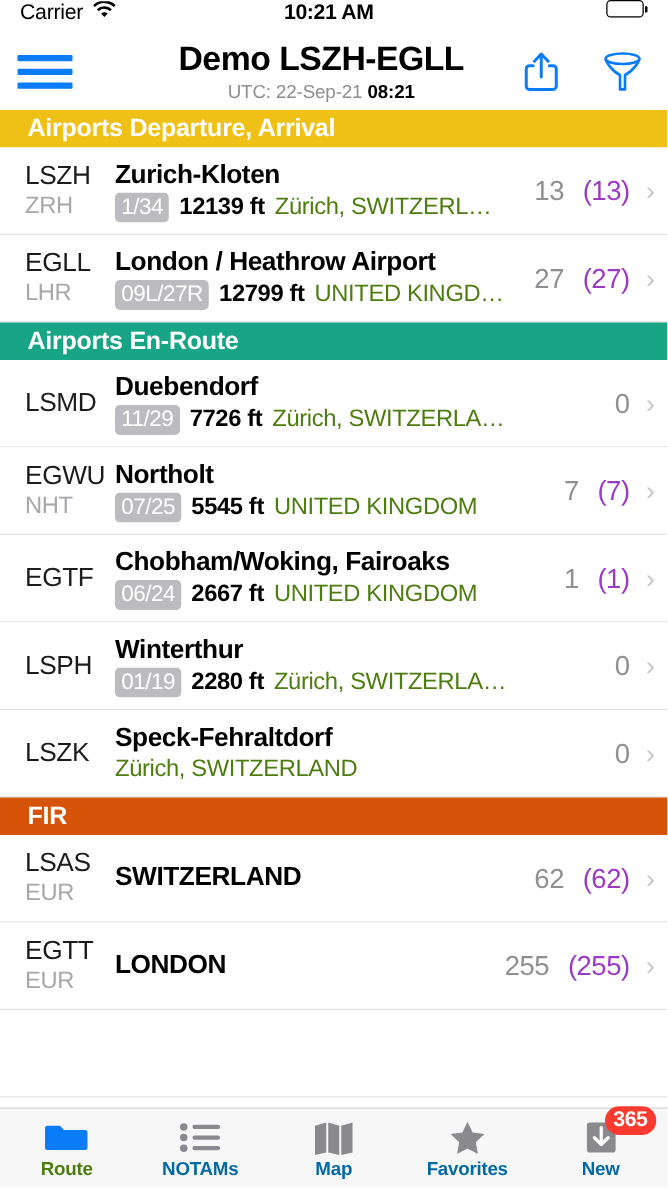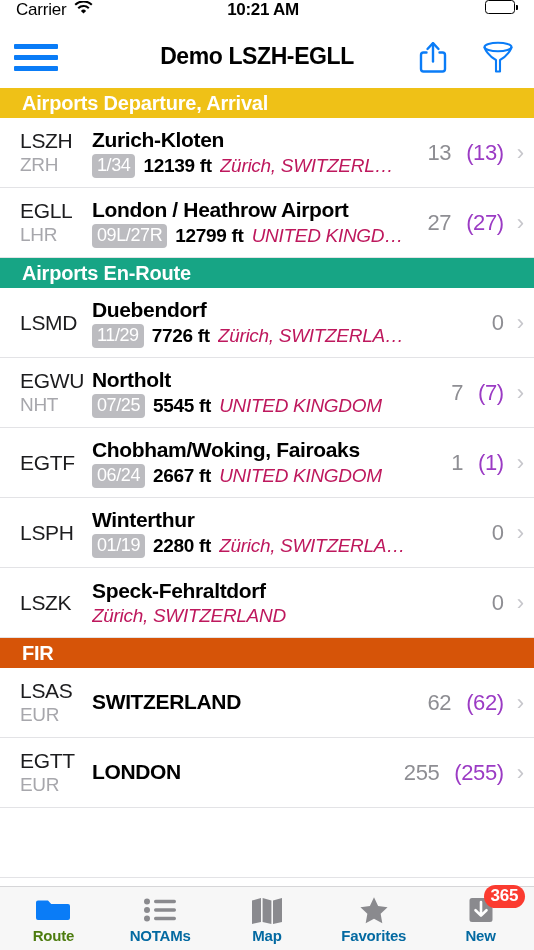--- a/index.html
+++ b/index.html
@@ -34,21 +34,21 @@
   .navbar {
     height:62px; flex:0 0 62px; display:flex; align-items:center;
     padding:0 14px; background:#fff; position:relative;
   }
   .hamburger { width:44px; display:flex; flex-direction:column; gap:6px; cursor:pointer; }
   .hamburger span { display:block; height:5px; background:#0a7cf7; border-radius:1px; }
   .nav-title-wrap {
     position:absolute; left:90px; right:110px; top:0; bottom:0;
     display:flex; flex-direction:column; align-items:center; justify-content:center;
   }
-  .nav-title { font-size:23px; font-weight:700; color:#000; letter-spacing:-0.4px; line-height:1.12; }
+  .nav-title { font-size:27px; font-weight:700; color:#000; letter-spacing:-0.4px; line-height:1.12; }
   .nav-sub { font-size:15px; color:#8e8e93; margin-top:2px; letter-spacing:-0.1px; }
   .nav-sub b { color:#000; font-weight:700; }
   .nav-actions { margin-left:auto; display:flex; align-items:center; gap:34px; padding-right:6px; }
   .nav-btn { cursor:pointer; display:flex; align-items:center; justify-content:center; }
 
   
   .list { flex:1 1 auto; overflow:hidden; background:#fff; }
   .section-header {
     height:30px; display:flex; align-items:center; padding:0 8px 0 22px;
     color:#fff; font-size:20px; font-weight:700; letter-spacing:-0.2px;
@@ -70,22 +70,22 @@
     display:flex; align-items:center; gap:8px; margin-top:1px;
     white-space:nowrap; overflow:hidden;
   }
   .rwy-badge {
     background:#bcbcc0; color:#fff; border-radius:4px;
     font-size:18px; padding:1px 5px 2px; letter-spacing:-0.4px; line-height:1.15;
     flex:0 0 auto;
   }
   .elev { font-size:19px; font-weight:700; color:#000; letter-spacing:-0.3px; flex:0 0 auto; }
   .loc {
-    font-size:19px; color:#be185d; letter-spacing:-0.3px;
-    overflow:hidden; text-overflow:ellipsis; white-space:nowrap; min-width:0;font-style:italic;
+    font-size:19px; color:#4d7c0f; letter-spacing:-0.3px;
+    overflow:hidden; text-overflow:ellipsis; white-space:nowrap; min-width:0;
   }
   .row-right { flex:0 0 auto; display:flex; align-items:center; gap:10px; padding-left:2px; }
   .cnt { font-size:22px; color:#8e8e93; letter-spacing:-0.4px; }
   .cnt-p { font-size:22px; color:#9b3bc4; letter-spacing:-0.4px; margin-left:5px; }
   .chev { color:#c7c7cc; font-size:22px; line-height:1; margin-left:3px; font-weight:400; }
   .row-blank { min-height:70px; border-bottom:1px solid #e3e3e6; background:#fff; }
 
   
   .tabbar {
     height:64px; flex:0 0 64px; display:flex; align-items:stretch;
@@ -128,20 +128,21 @@
   </div>
 
   <div class="navbar">
     <div class="hamburger">
       <span></span>
         <span></span>
         <span></span>
     </div>
     <div class="nav-title-wrap">
       <div class="nav-title">Demo LSZH-EGLL</div>
+      <div class="nav-sub"><span>UTC: 22-Sep-21 </span><b>08:21</b></div>
     </div>
     <div class="nav-actions">
       <div class="nav-btn">
         <svg width="30" height="34" viewBox="0 0 30 34">
           <path d="M8.5 12.5H5.5a2.5 2.5 0 0 0-2.5 2.5v14a2.5 2.5 0 0 0 2.5 2.5h19a2.5 2.5 0 0 0 2.5-2.5V15a2.5 2.5 0 0 0-2.5-2.5h-3" fill="none" stroke="#0a7cf7" stroke-width="2.4" stroke-linecap="round"></path>
           <path d="M15 21.5V3.5" fill="none" stroke="#0a7cf7" stroke-width="2.4" stroke-linecap="round"></path>
           <path d="M9.5 9 15 3.2 20.5 9" fill="none" stroke="#0a7cf7" stroke-width="2.4" stroke-linecap="round" stroke-linejoin="round"></path>
         </svg>
       </div>
       <div class="nav-btn">

